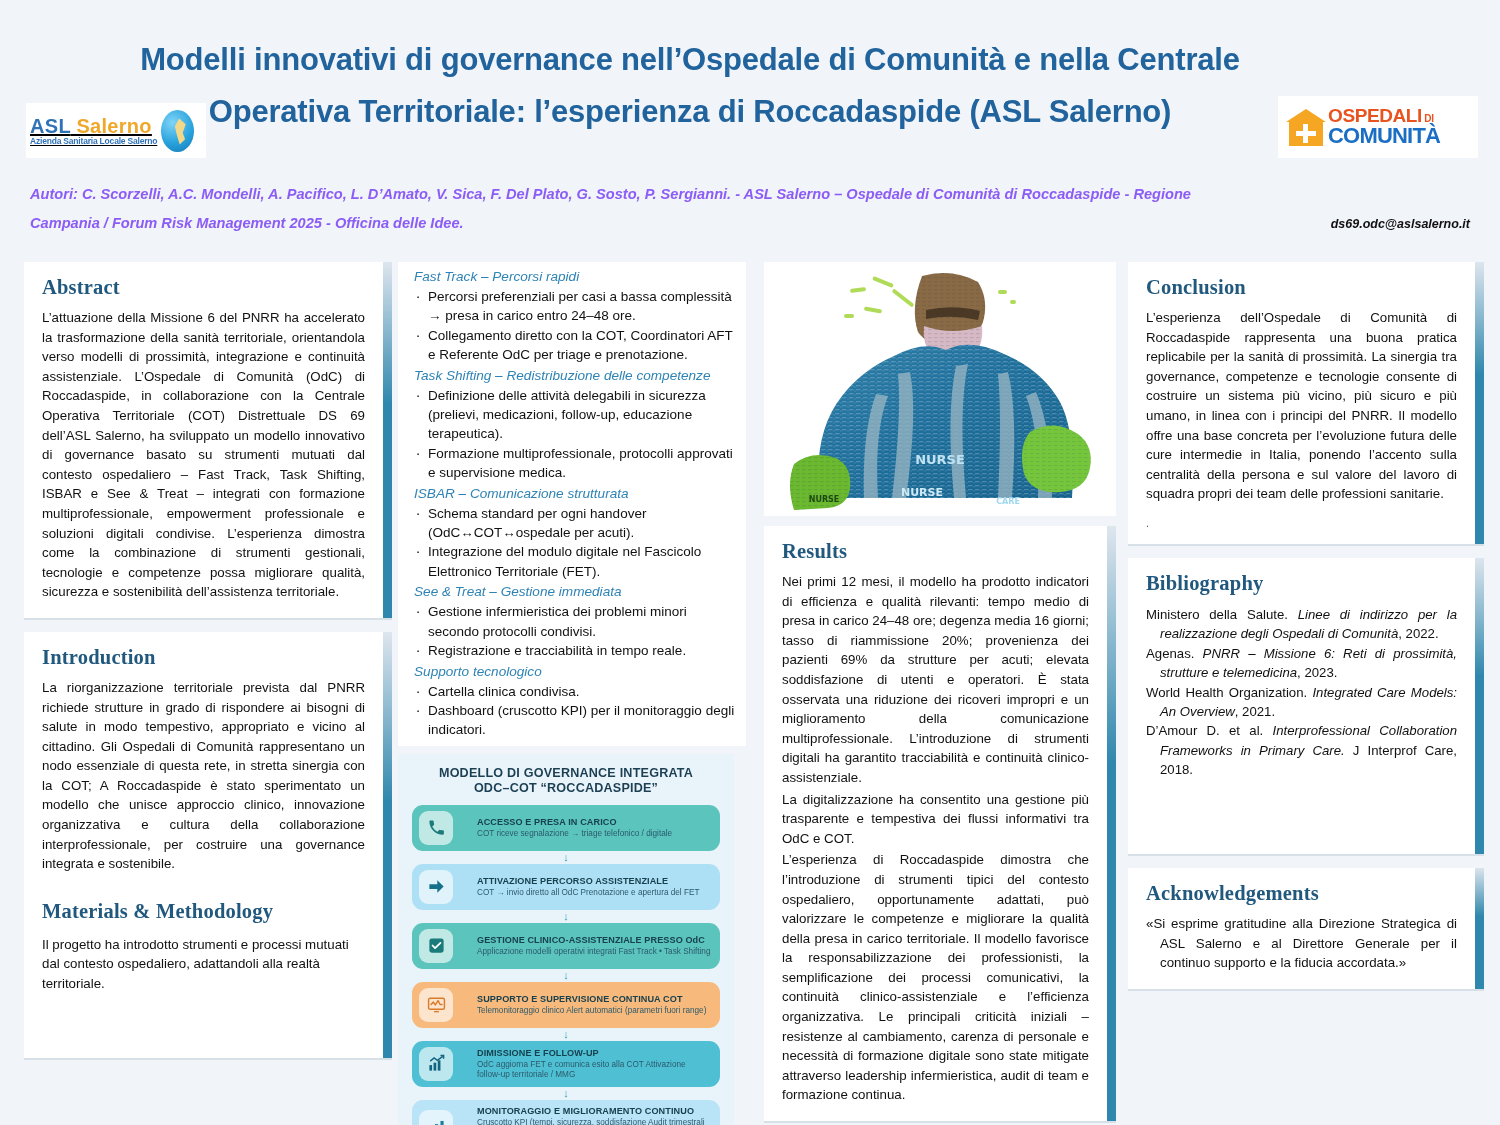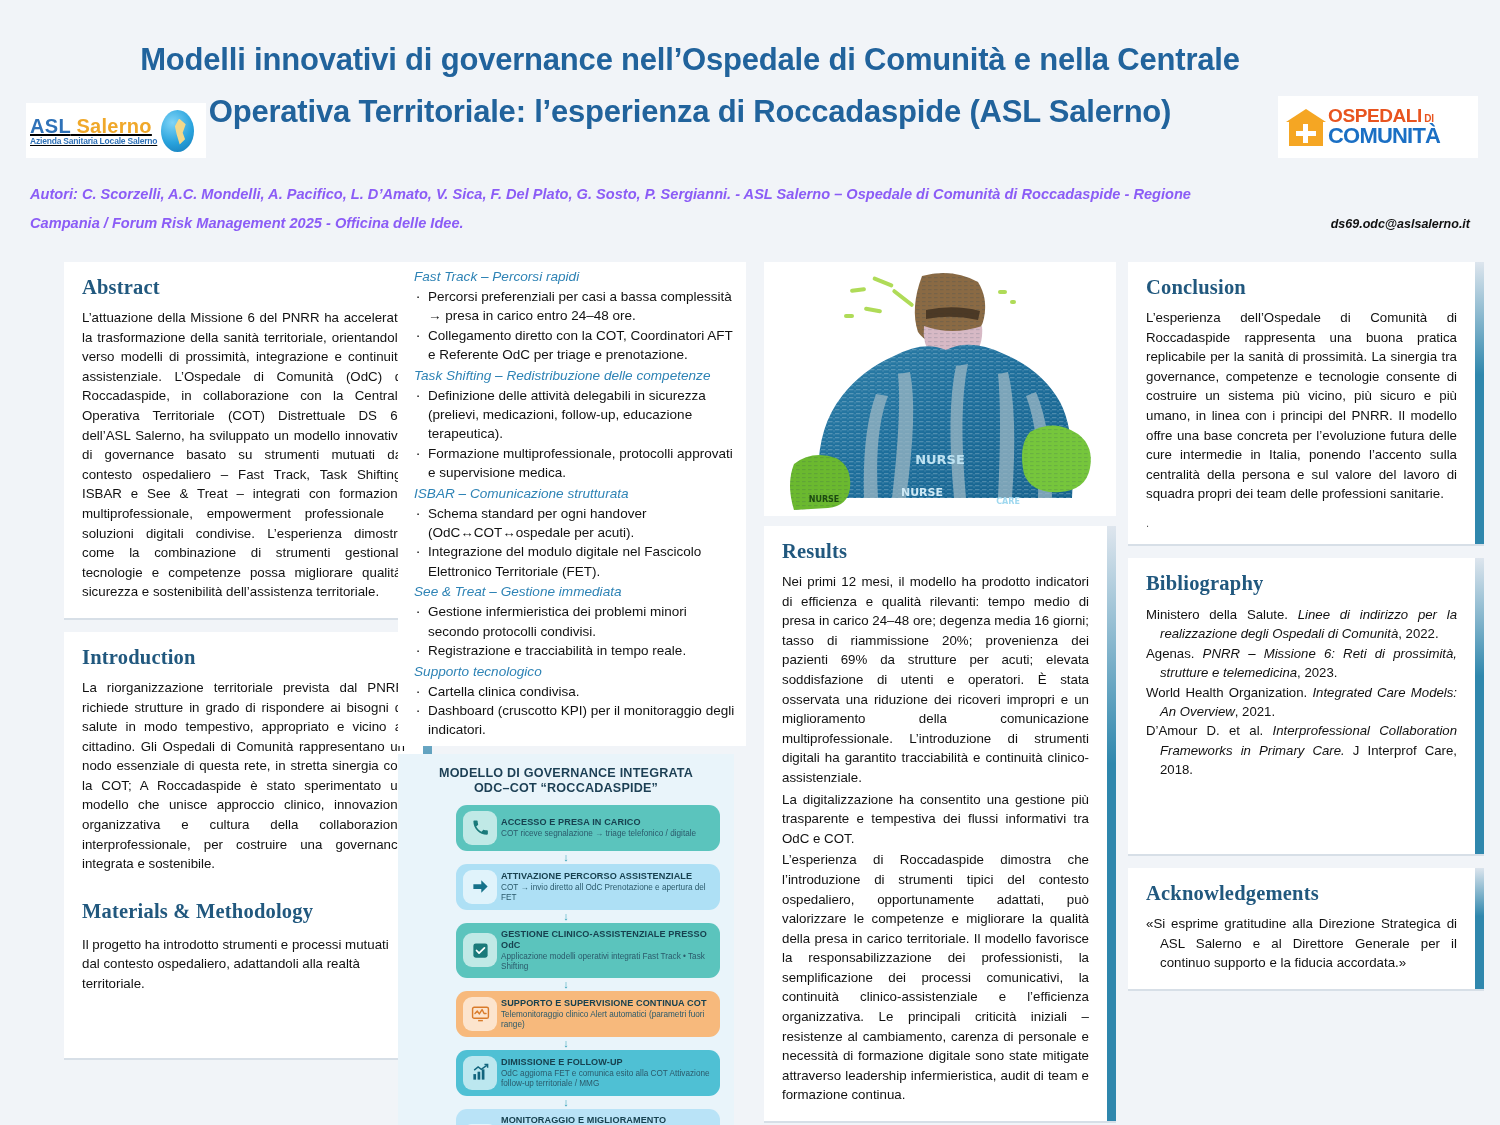--- a/index.html
+++ b/index.html
@@ -101,21 +101,21 @@
     margin-bottom: 9px; letter-spacing: 0.2px;
   }
   p.body {
     font-size: 13.3px; line-height: 19.6px; color: #111;
     text-align: justify; text-justify: inter-word;
   }
   p.body.left { text-align: left; }
   p.body + p.body { margin-top: 2px; }
 
   
-  #col1 { left: 24px; width: 317px; margin-left: 40px; }
+  #col1 { left: 24px; width: 317px; }
   #col1 .panel { width: 368px; }
   .gap { height: 14px; }
 
   
   #col2 { left: 398px; width: 348px; }
   .c2-text { background: #ffffff; padding: 4px 8px 6px 10px; }
   .sub-head {
     font-size: 13.6px; color: #2e83b5; font-style: italic;
     margin: 1px 0 1px 6px; line-height: 19px;
   }
@@ -132,22 +132,22 @@
   
   .diagram {
     margin-top: 8px; width: 336px; background: #e9f4fa;
     padding: 12px 14px 0 14px; position: relative;
   }
   .dg-title {
     text-align: center; font-size: 12.6px; font-weight: bold;
     color: #1c3f54; letter-spacing: 0.2px; line-height: 15px; margin-bottom: 9px;
   }
   .dg-step {
-    display: flex; align-items: center; gap: 4px;
-    border-radius: 11px; padding: 6px 9px 6px 7px; margin-bottom: 2px; margin-left: 44px;
+    display: flex; align-items: center; gap: 24px;
+    border-radius: 11px; padding: 6px 9px 6px 7px; margin-bottom: 2px;
   }
   .dg-ico {
     width: 34px; height: 34px; border-radius: 9px; flex: none;
     background: rgba(255,255,255,0.62);
     display: flex; align-items: center; justify-content: center;
   }
   .dg-ico svg { width: 19px; height: 19px; }
   .dg-txt { flex: 1; }
   .dg-h { font-size: 9.1px; font-weight: bold; color: #17414f; line-height: 11px; letter-spacing: 0.1px; }
   .dg-d { font-size: 8.2px; color: #2b5a6b; line-height: 10px; margin-top: 1px; }

